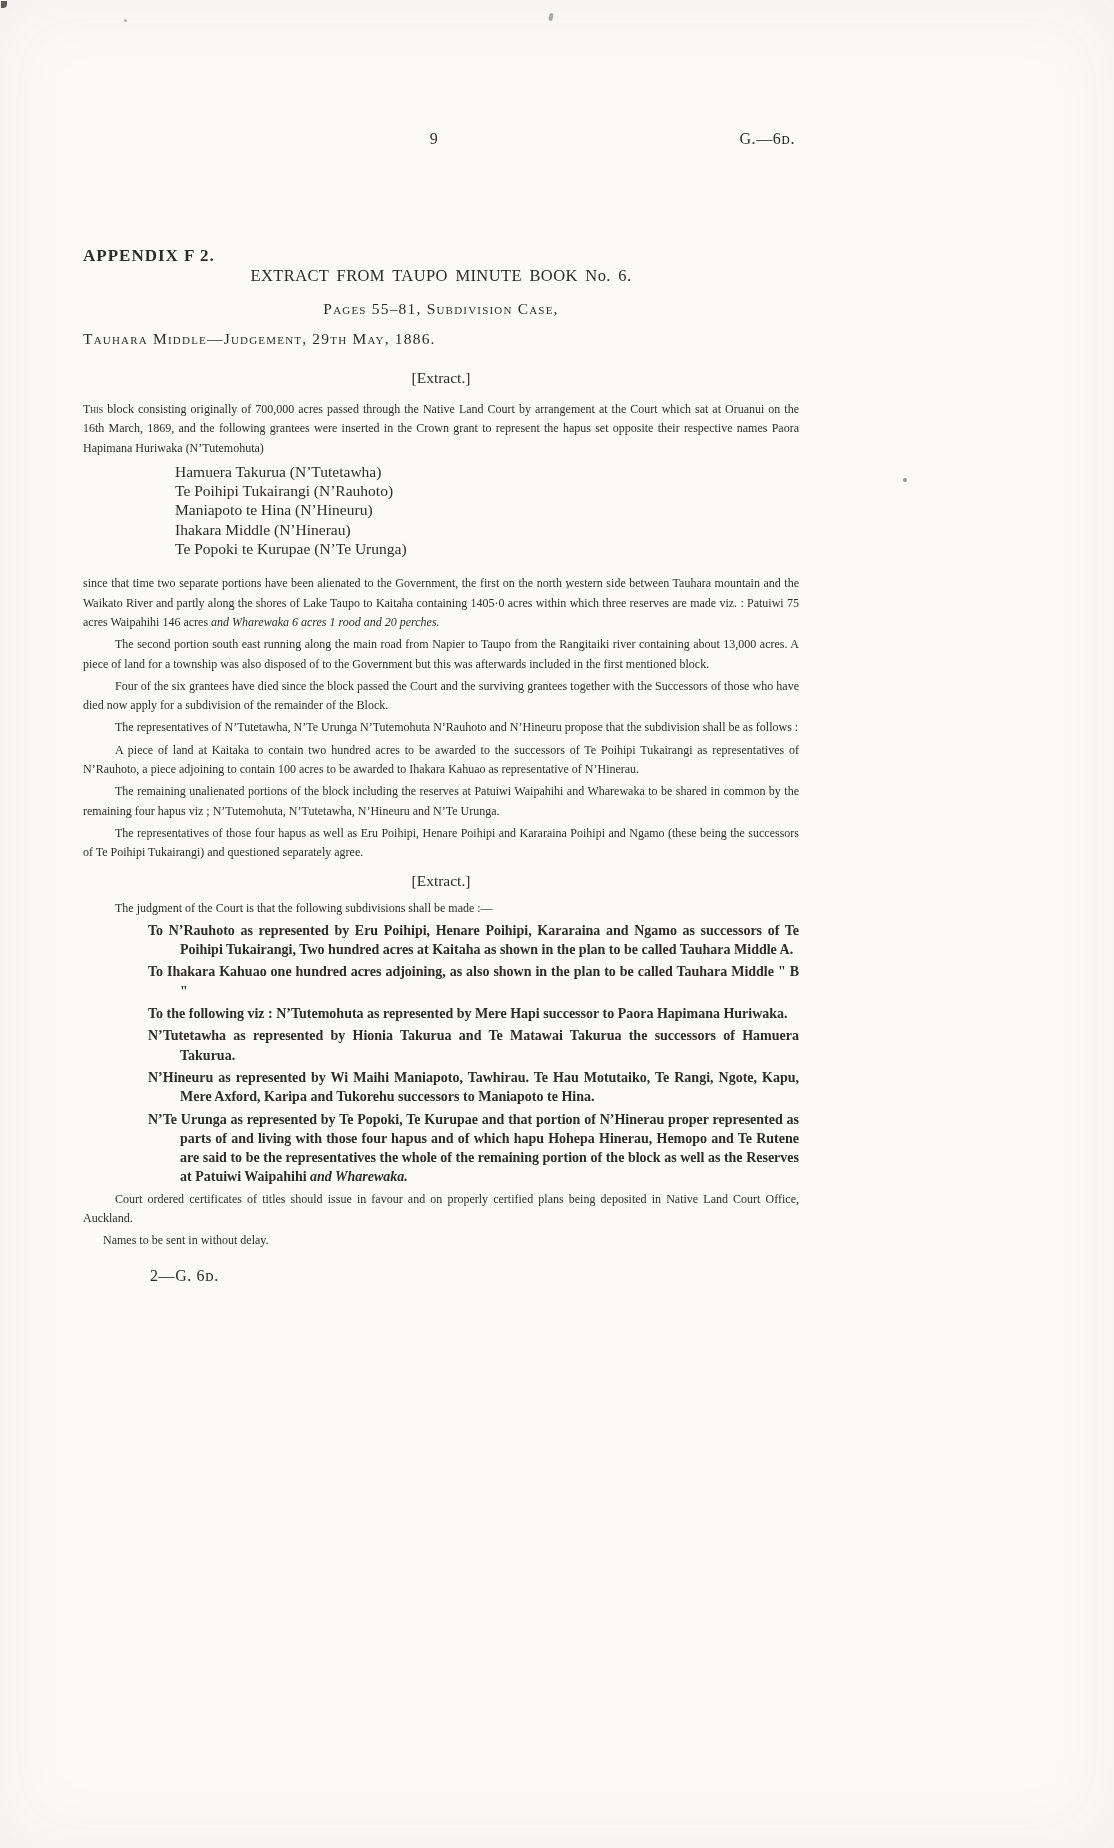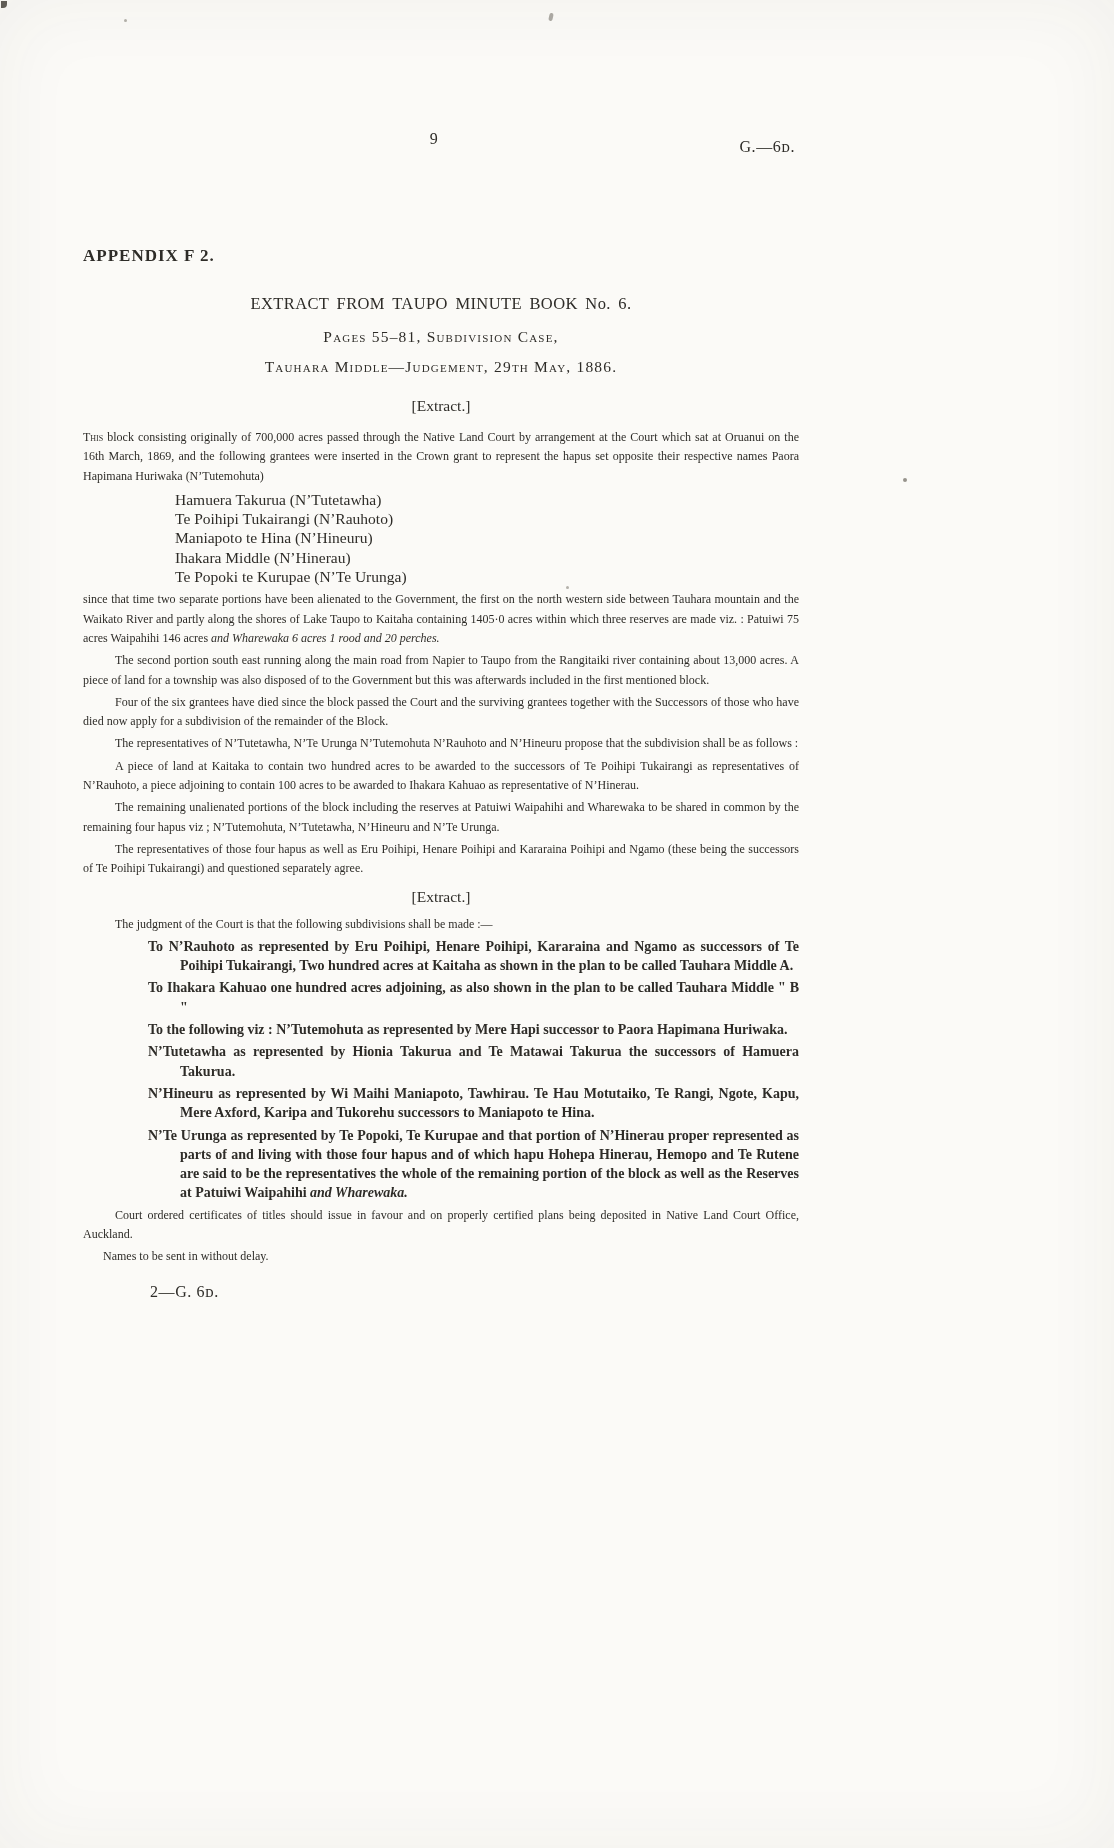--- a/index.html
+++ b/index.html
@@ -16,46 +16,46 @@
     box-shadow: inset 0 0 80px rgba(60,55,40,0.05);
   }
   .content {
     position: absolute;
     left: 83px;
     top: 130px;
     width: 716px;
   }
   .header-row { position: relative; height: 20px; font-size: 16px; }
   .page-number { position: absolute; left: 49%; transform: translateX(-50%); }
-  .doc-ref { position: absolute; right: 4px; top: 8px; letter-spacing: 0.6px; }
+  .doc-ref { position: absolute; right: 4px; top: 0; letter-spacing: 0.6px; }
 
   .appendix-title {
     margin-top: 96px;
     text-align: left;
     font-weight: bold;
     font-size: 17px;
     letter-spacing: 1px;
   }
   .extract-title {
-    margin-top: 28px;
+    margin-top: 0;
     text-align: center;
     font-size: 16.5px;
     letter-spacing: 0.4px;
     word-spacing: 3px;
   }
   .smallcaps { font-variant: small-caps; }
   .pages-line {
     margin-top: 14px;
     text-align: center;
     font-size: 15.5px;
     letter-spacing: 1.2px;
   }
   .case-line {
     margin-top: 12px;
-    text-align: center;
+    text-align: left;
     font-size: 15.5px;
     letter-spacing: 1.2px;
   }
   .extract-label {
     margin-top: 21px;
     text-align: center;
     font-size: 15.5px;
   }
   .extract-label.second { margin-top: 9px; margin-bottom: 9px; }
 
@@ -64,21 +64,21 @@
     text-align: justify;
     font-size: 12px;
     line-height: 19.3px;
     text-indent: 32px;
   }
   .para.flush { text-indent: 0; }
   .para.first { margin-top: 13px; }
   .para.names { text-indent: 20px; }
   .sc { font-variant: small-caps; }
 
-  .grantees { margin: 4px 0 4px 92px; }
+  .grantees { margin: 4px 0 16px 92px; }
   .grantee { font-size: 15.5px; line-height: 19.3px; }
 
   .jitem {
     margin: 0 0 3px 0;
     padding-left: 97px;
     text-indent: -32px;
     text-align: justify;
     font-size: 14px;
     line-height: 19.3px;
     font-weight: bold;

